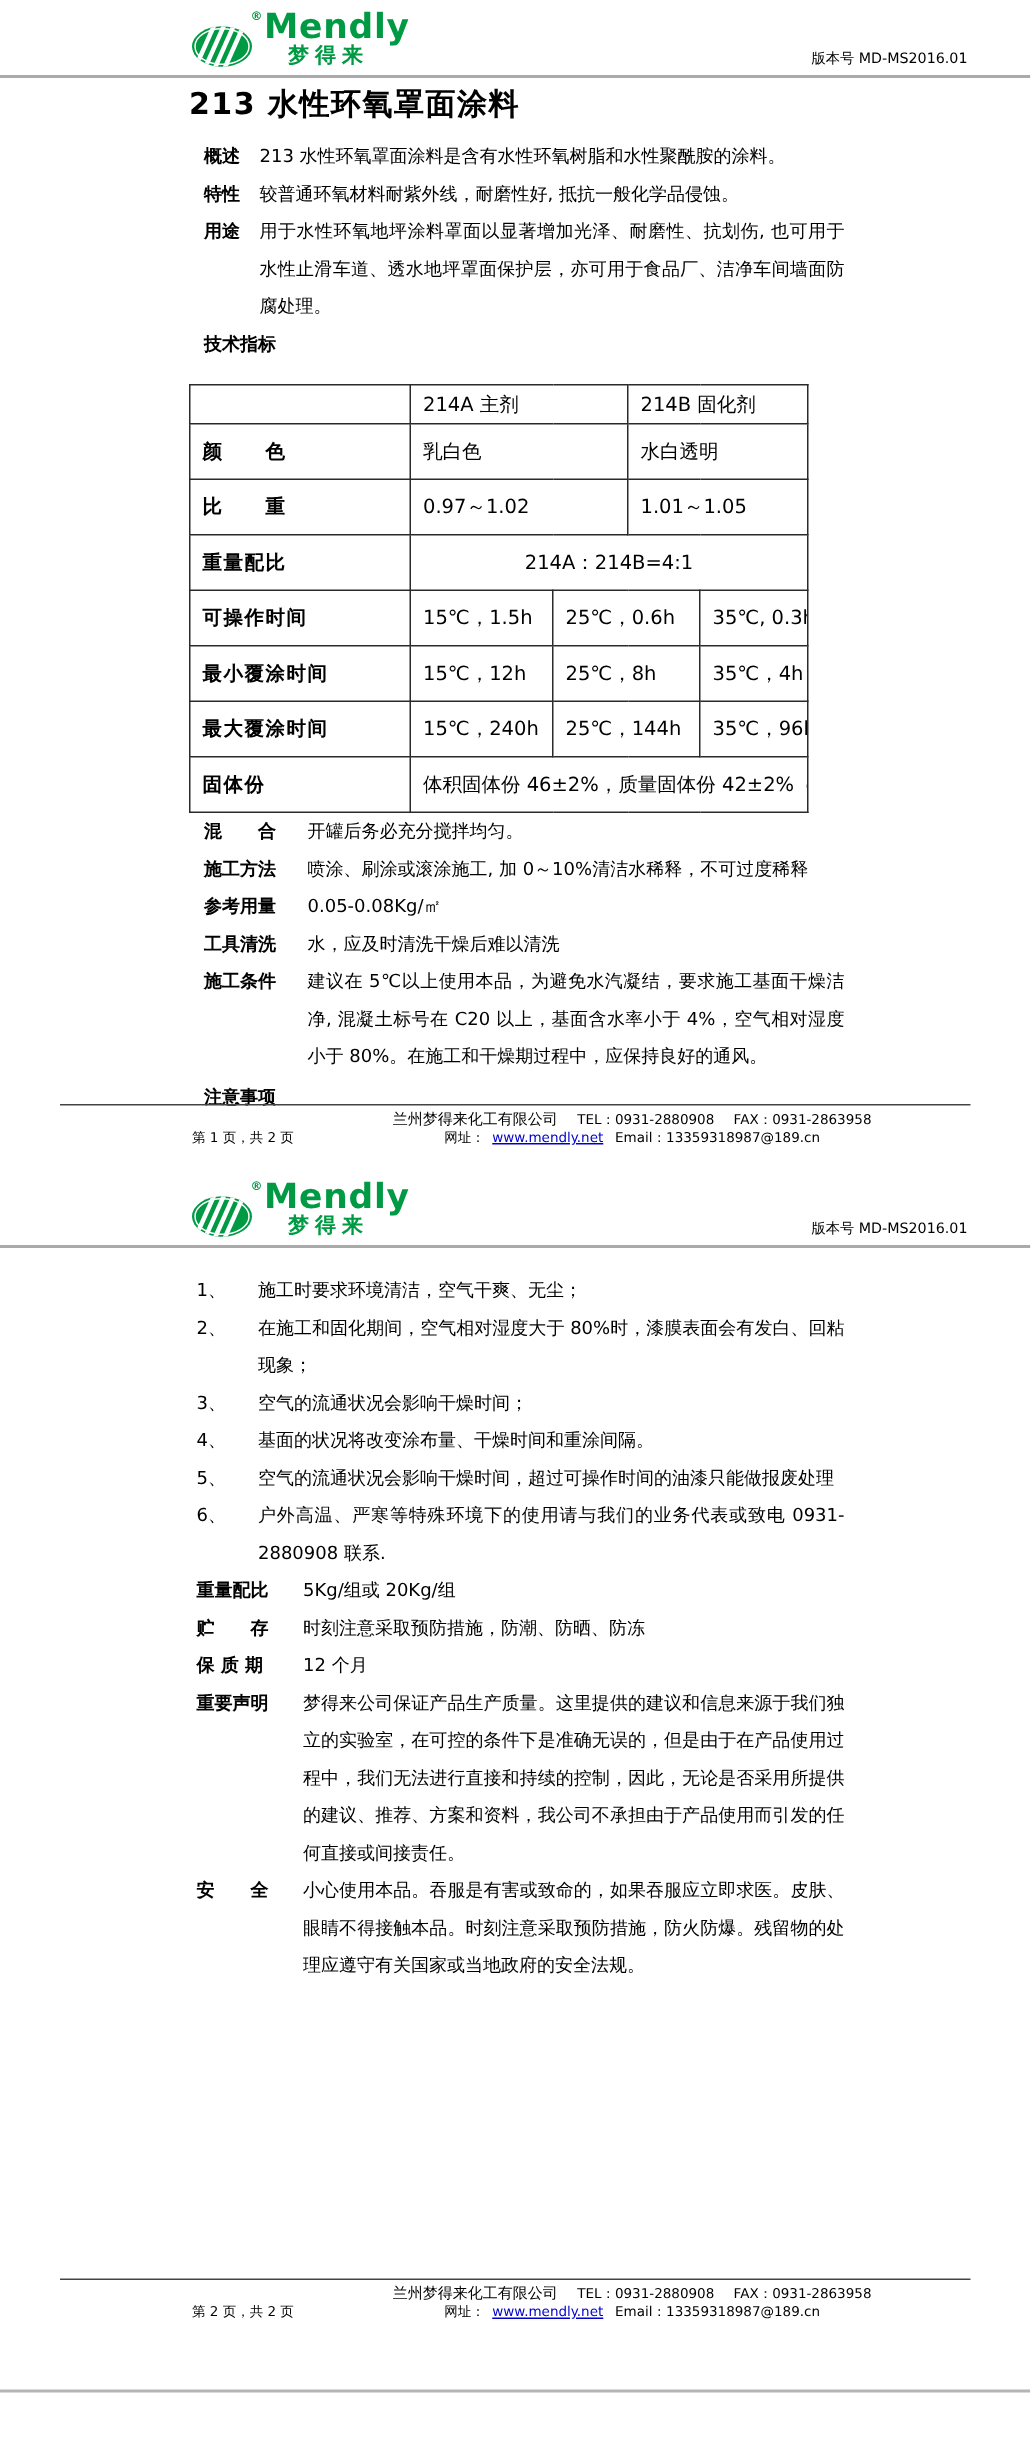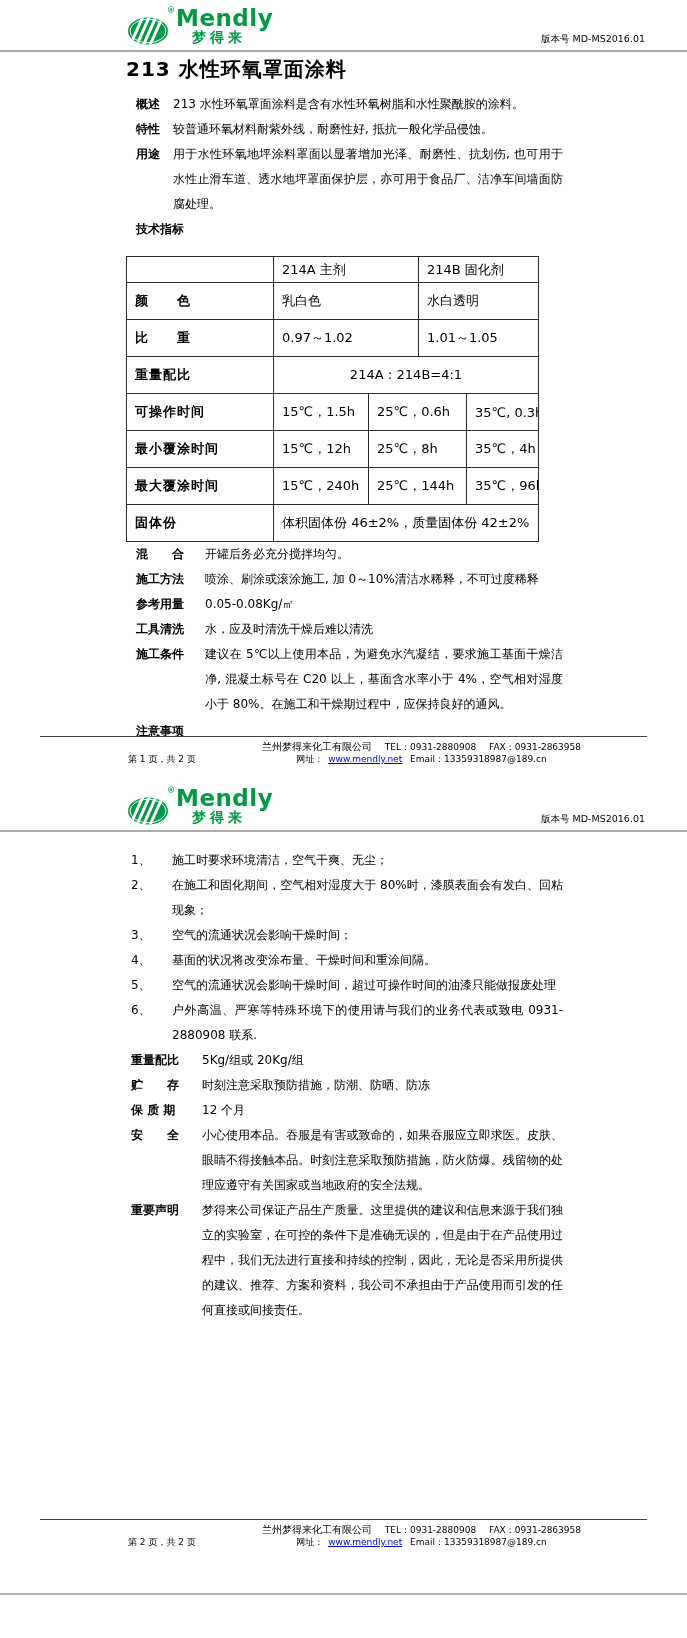--- a/index.html
+++ b/index.html
@@ -291,26 +291,26 @@
     </div>
     <div class="kv-row">
       <div class="kv-label w-item">贮　　存</div>
       <div class="kv-text">时刻注意采取预防措施，防潮、防晒、防冻</div>
     </div>
     <div class="kv-row">
       <div class="kv-label w-item">保 质 期</div>
       <div class="kv-text">12 个月</div>
     </div>
     <div class="kv-row">
+      <div class="kv-label w-item">重要声明</div>
+      <div class="kv-text">梦得来公司保证产品生产质量。这里提供的建议和信息来源于我们独立的实验室，在可控的条件下是准确无误的，但是由于在产品使用过程中，我们无法进行直接和持续的控制，因此，无论是否采用所提供的建议、推荐、方案和资料，我公司不承担由于产品使用而引发的任何直接或间接责任。</div>
+    </div>
+    <div class="kv-row">
       <div class="kv-label w-item">安　　全</div>
       <div class="kv-text">小心使用本品。吞服是有害或致命的，如果吞服应立即求医。皮肤、眼睛不得接触本品。时刻注意采取预防措施，防火防爆。残留物的处理应遵守有关国家或当地政府的安全法规。</div>
-    </div>
-    <div class="kv-row">
-      <div class="kv-label w-item">重要声明</div>
-      <div class="kv-text">梦得来公司保证产品生产质量。这里提供的建议和信息来源于我们独立的实验室，在可控的条件下是准确无误的，但是由于在产品使用过程中，我们无法进行直接和持续的控制，因此，无论是否采用所提供的建议、推荐、方案和资料，我公司不承担由于产品使用而引发的任何直接或间接责任。</div>
     </div>
   </div>
 
   <div class="page-foot">
     <div class="frule"></div>
     <div class="foot-cols">
       <div class="page-no">第 2 页，共 2 页</div>
       <div class="company-block">
         <div class="fline1">
           <span class="company">兰州梦得来化工有限公司</span>

